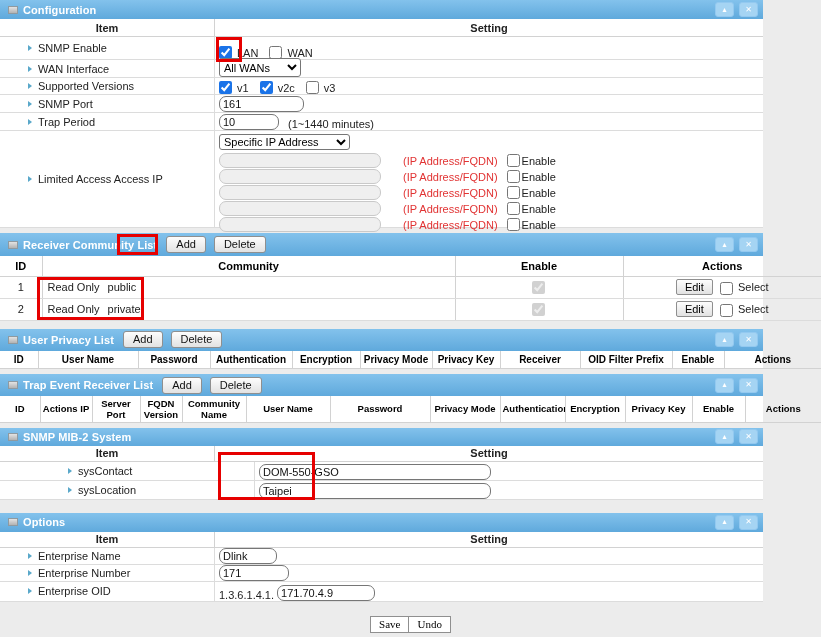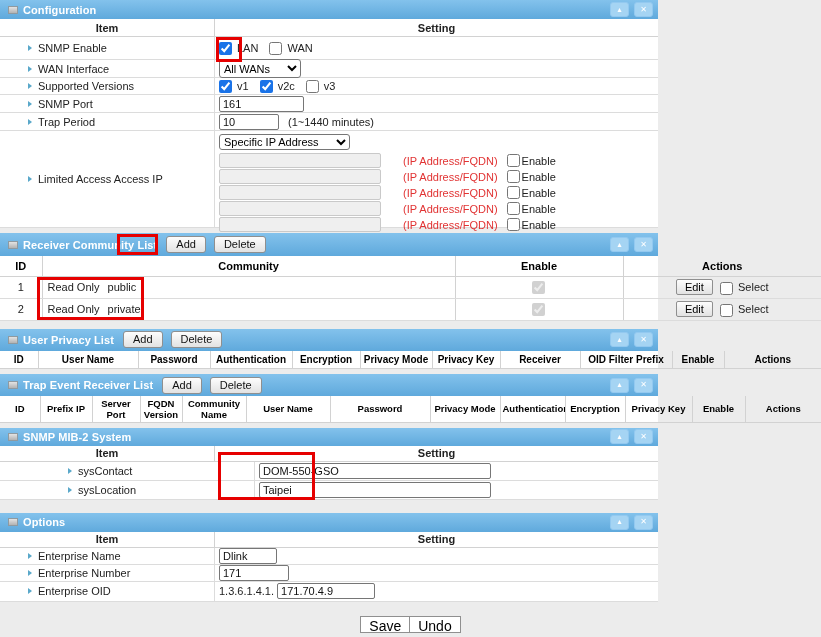--- a/index.html
+++ b/index.html
@@ -4,21 +4,21 @@
 <style>
   * { box-sizing: border-box; margin: 0; padding: 0; }
   html, body { width: 821px; }
   body {
     background: #ececec;
     font-family: "Liberation Sans", sans-serif;
     font-size: 11px;
     color: #222;
   }
   .page { position: relative; width: 821px; height: 637px; overflow: hidden; }
-  section { background: #fff; width: 658px; }
+  section { background: #fff; width: 763px; }
 
   
   .sec-header {
     display: flex; align-items: center;
     background: linear-gradient(#83c2ec, #5fa9dc);
     color: #fff; font-weight: bold;
     padding: 0 5px; position: relative;
   }
   .sec-icon {
     width: 10px; height: 8px; flex: 0 0 auto;
@@ -49,26 +49,26 @@
   .is-label {
     width: 215px; border-right: 1px solid #dcdcdc;
     display: flex; align-items: center; padding-left: 28px; gap: 6px;
   }
   .arrow {
     width: 0; height: 0; flex: 0 0 auto;
     border-left: 4px solid #5aa8ca;
     border-top: 3px solid transparent;
     border-bottom: 3px solid transparent;
   }
-  .is-setting { flex: 1; display: flex; align-items: center; padding-left: 4px; gap: 3px; }
+  .is-setting { flex: 1; display: flex; align-items: flex-end; padding-left: 4px; gap: 3px; }
   .is-setting.stack { flex-direction: column; align-items: flex-start; justify-content: flex-start; padding-top: 2px; gap: 0; }
 
   input[type="text"] {
     font-family: "Liberation Sans", sans-serif; font-size: 11px;
-    height: 16px; border: 1px solid #767676; border-radius: 2px;
+    height: 16px; border: 1px solid #767676; border-radius: 7px;
     padding: 0 3px; background: #fff; color: #111;
   }
   input[type="text"]:disabled { background: #efefef; border-color: #c9c9c9; }
   input[type="checkbox"] { width: 13px; height: 13px; accent-color: #1a73e8; margin: 0 2px 0 0; vertical-align: middle; }
   select {
     font-family: "Liberation Sans", sans-serif; font-size: 11px;
     height: 19px; border: 1px solid #767676; border-radius: 3px; background: #fff;
   }
   .hint { margin-left: 6px; color: #222; }
   .red { color: #e13333; }
@@ -94,21 +94,21 @@
     border: 1px solid #8f8f8f; border-radius: 2px;
     padding: 0 8px; height: 16px; margin-right: 4px; cursor: pointer;
   }
 
   
   .gap5 { height: 5px; } .gap8 { height: 8px; } .gap13 { height: 13px; }
 
   
   .footer { height: 37px; display: flex; justify-content: center; align-items: flex-start; padding-top: 14px; }
   .footer button {
-    font-family: Liberation Sans, sans-serif; font-size: 14px;
+    font-family: Liberation Serif, serif; font-size: 11px;
     background: #fff; border: 1px solid #8f8f8f;
     padding: 1px 8px; height: 17px; cursor: pointer;
   }
   .footer button + button { margin-left: -1px; }
 
   
   .anno { position: absolute; border: 3px solid #e60000; pointer-events: none; }
   #anno-lan       { left: 216px; top: 37px;  width: 26px;  height: 25px; }
   #anno-add       { left: 117px; top: 234px; width: 41px;  height: 21px; }
   #anno-community { left: 37px;  top: 277px; width: 107px; height: 43px; }
@@ -378,21 +378,21 @@
           <col style="width:70px">
           <col style="width:65px">
           <col style="width:60px">
           <col style="width:67px">
           <col style="width:53px">
           <col style="width:76px">
         </colgroup>
       <thead>
         <tr style="height:26px">
           <th>ID</th>
-          <th>Prefix IP</th>
+          <th>Actions IP</th>
           <th>Server Port</th>
           <th>FQDN Version</th>
           <th>Community Name</th>
           <th>User Name</th>
           <th>Password</th>
           <th>Privacy Mode</th>
           <th>Authentication</th>
           <th>Encryption</th>
           <th>Privacy Key</th>
           <th>Enable</th>

